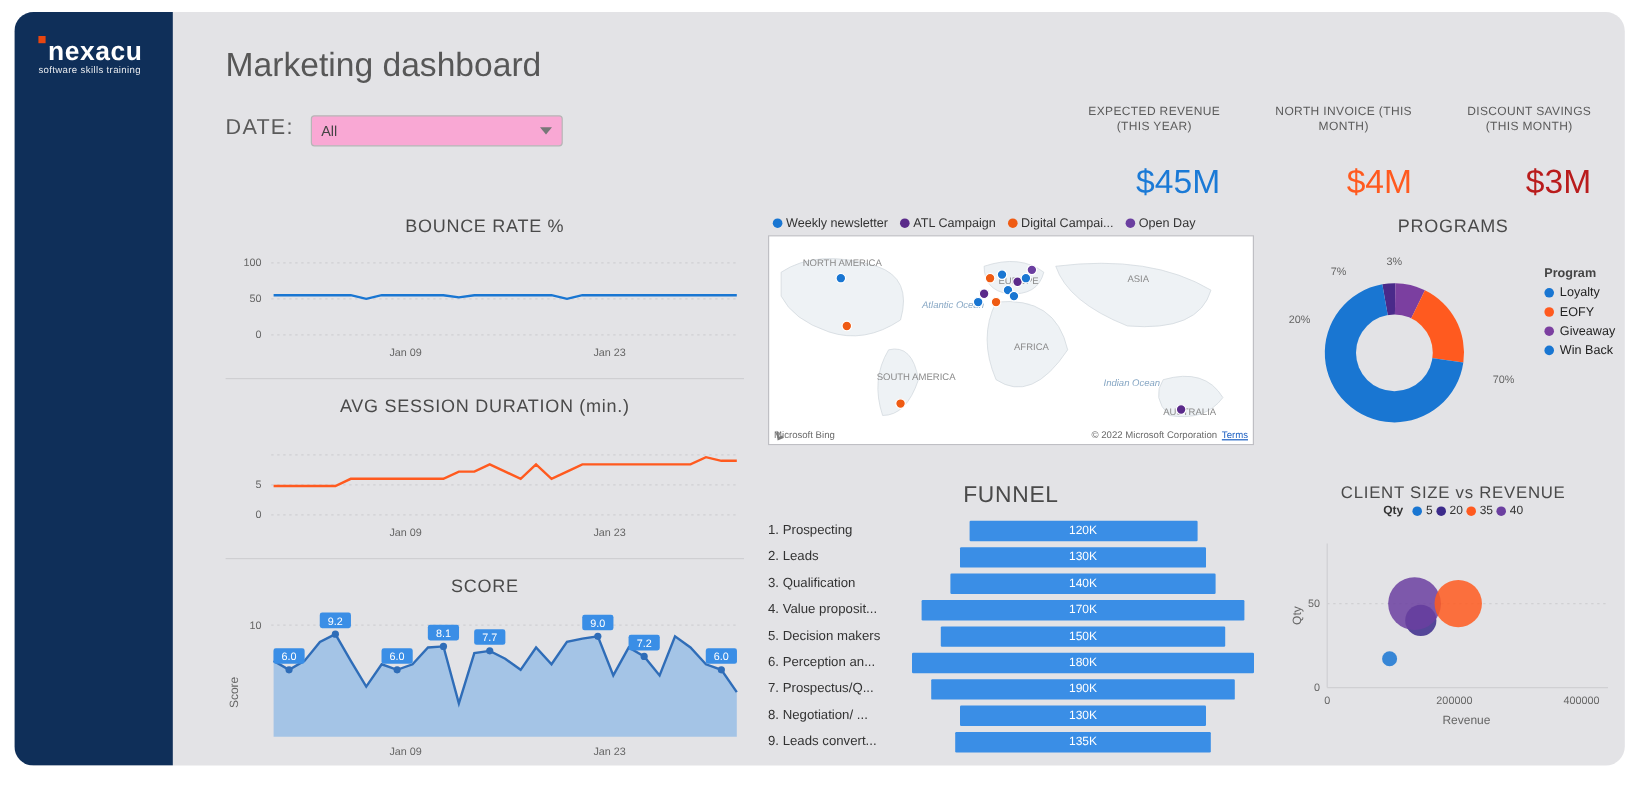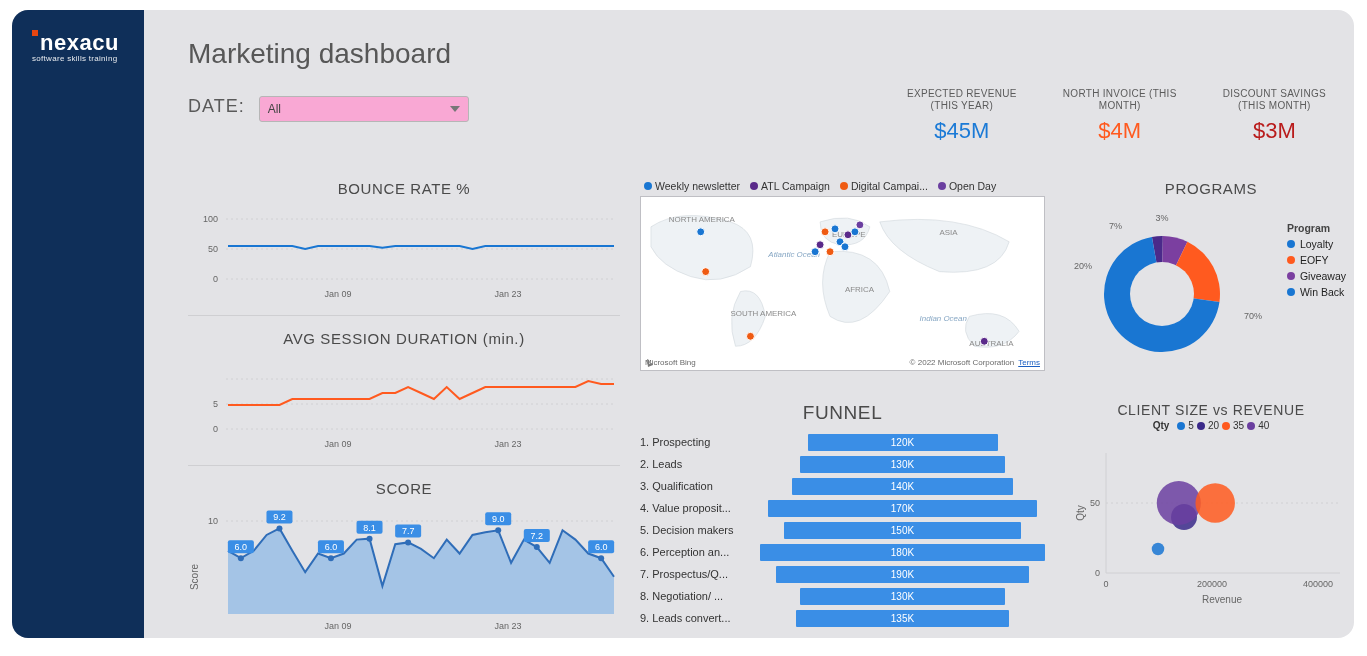--- a/index.html
+++ b/index.html
@@ -44,21 +44,21 @@
     padding:0 8px;font-size:12px;color:#444;
   }
   .chev{width:0;height:0;border-left:5px solid transparent;border-right:5px solid transparent;border-top:6px solid #777;}
 
   
   .kpis{
     position:absolute;right:28px;top:78px;display:flex;gap:46px;
   }
   .kpi{text-align:center;}
   .kpi .t{font-size:10px;color:#5b5b5b;line-height:12px;letter-spacing:.3px;}
-  .kpi .v{font-size:22px;font-weight:400;margin-top:6px;}
+  .kpi .v{font-size:28px;font-weight:400;margin-top:24px;text-align:right;}
   .kpi.rev .v{color:#1b7ad6;}
   .kpi.inv .v{color:#ff5a1f;}
   .kpi.disc .v{color:#b91c1c;}
 
   
   .panel-title{
     text-align:center;font-size:14px;color:#4a4a4a;letter-spacing:.6px;margin-bottom:2px;font-weight:400;
   }
 
   

